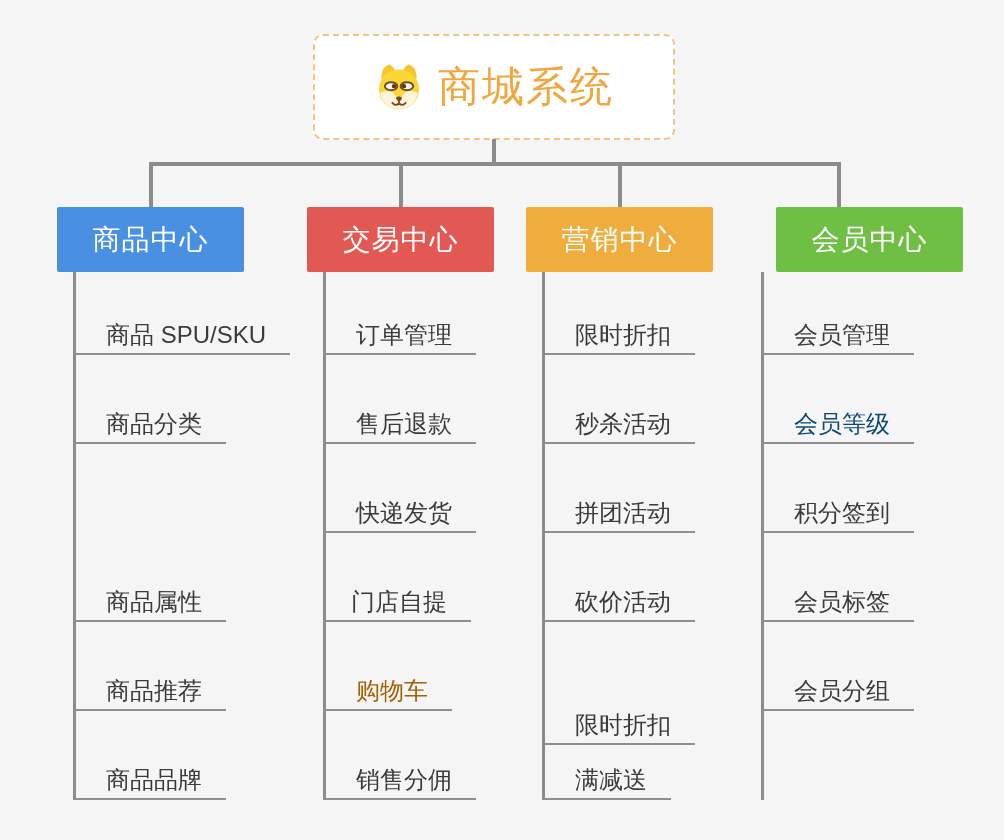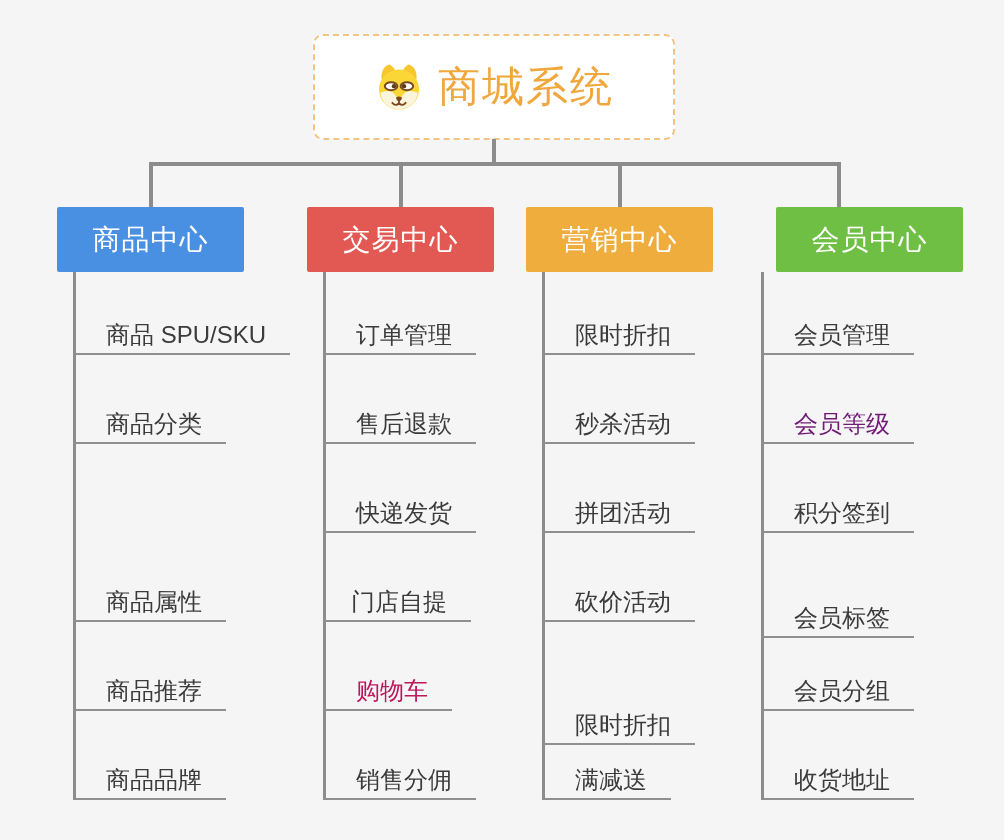--- a/index.html
+++ b/index.html
@@ -84,37 +84,36 @@
     <div class="child-item" style="left: 73px; top: 764px; color: rgb(59, 59, 59); border-bottom-color: rgb(143, 143, 143);"><span>商品品牌</span></div>
     <div class="line" style="left: 399px; top: 162px; width: 4px; height: 46px; background: rgb(140, 140, 140);"></div>
     <div class="branch-box" style="left: 307px; background: rgb(226, 88, 82);">
       <span>交易中心</span>
     </div>
     <div class="line" style="left: 323px; top: 272px; width: 3px; height: 528px; background: rgb(140, 140, 140);"></div>
     <div class="child-item" style="left: 323px; top: 319px; color: rgb(59, 59, 59); border-bottom-color: rgb(143, 143, 143);"><span>订单管理</span></div>
     <div class="child-item" style="left: 323px; top: 408px; color: rgb(59, 59, 59); border-bottom-color: rgb(143, 143, 143);"><span>售后退款</span></div>
     <div class="child-item" style="left: 323px; top: 497px; color: rgb(59, 59, 59); border-bottom-color: rgb(143, 143, 143);"><span>快递发货</span></div>
     <div class="child-item" style="left: 323px; top: 586px; color: rgb(59, 59, 59); border-bottom-color: rgb(143, 143, 143); padding-left: 28px;"><span>门店自提</span></div>
-    <div class="child-item" style="left: 323px; top: 675px; color: #be185d; border-bottom-color: rgb(143, 143, 143);"><span>购物车</span></div>
+    <div class="child-item" style="left: 323px; top: 675px; color: #a16207; border-bottom-color: rgb(143, 143, 143);"><span>购物车</span></div>
     <div class="child-item" style="left: 323px; top: 764px; color: rgb(59, 59, 59); border-bottom-color: rgb(143, 143, 143);"><span>销售分佣</span></div>
     <div class="line" style="left: 618px; top: 162px; width: 4px; height: 46px; background: rgb(140, 140, 140);"></div>
     <div class="branch-box" style="left: 526px; background: rgb(238, 173, 61);">
       <span>营销中心</span>
     </div>
     <div class="line" style="left: 542px; top: 272px; width: 3px; height: 528px; background: rgb(140, 140, 140);"></div>
     <div class="child-item" style="left: 542px; top: 319px; color: rgb(59, 59, 59); border-bottom-color: rgb(143, 143, 143);"><span>限时折扣</span></div>
     <div class="child-item" style="left: 542px; top: 408px; color: rgb(59, 59, 59); border-bottom-color: rgb(143, 143, 143);"><span>秒杀活动</span></div>
     <div class="child-item" style="left: 542px; top: 497px; color: rgb(59, 59, 59); border-bottom-color: rgb(143, 143, 143);"><span>拼团活动</span></div>
     <div class="child-item" style="left: 542px; top: 586px; color: rgb(59, 59, 59); border-bottom-color: rgb(143, 143, 143);"><span>砍价活动</span></div>
     <div class="child-item" style="left: 542px; top: 709px; color: rgb(59, 59, 59); border-bottom-color: rgb(143, 143, 143);"><span>限时折扣</span></div>
     <div class="child-item" style="left: 542px; top: 764px; color: rgb(59, 59, 59); border-bottom-color: rgb(143, 143, 143);"><span>满减送</span></div>
     <div class="line" style="left: 837px; top: 162px; width: 4px; height: 46px; background: rgb(140, 140, 140);"></div>
     <div class="branch-box" style="left: 776px; background: rgb(110, 191, 68);">
       <span>会员中心</span>
     </div>
     <div class="line" style="left: 761px; top: 272px; width: 3px; height: 528px; background: rgb(140, 140, 140);"></div>
     <div class="child-item" style="left: 761px; top: 319px; color: rgb(59, 59, 59); border-bottom-color: rgb(143, 143, 143);"><span>会员管理</span></div>
-    <div class="child-item" style="left: 761px; top: 408px; color: #701a75; border-bottom-color: rgb(143, 143, 143);"><span>会员等级</span></div>
+    <div class="child-item" style="left: 761px; top: 408px; color: #0c4a6e; border-bottom-color: rgb(143, 143, 143);"><span>会员等级</span></div>
     <div class="child-item" style="left: 761px; top: 497px; color: rgb(59, 59, 59); border-bottom-color: rgb(143, 143, 143);"><span>积分签到</span></div>
-    <div class="child-item" style="left: 761px; top: 602px; color: rgb(59, 59, 59); border-bottom-color: rgb(143, 143, 143);"><span>会员标签</span></div>
+    <div class="child-item" style="left: 761px; top: 586px; color: rgb(59, 59, 59); border-bottom-color: rgb(143, 143, 143);"><span>会员标签</span></div>
     <div class="child-item" style="left: 761px; top: 675px; color: rgb(59, 59, 59); border-bottom-color: rgb(143, 143, 143);"><span>会员分组</span></div>
-    <div class="child-item" style="left: 761px; top: 764px; color: rgb(59, 59, 59); border-bottom-color: rgb(143, 143, 143);"><span>收货地址</span></div>
   </div>
 
 </body></html>

